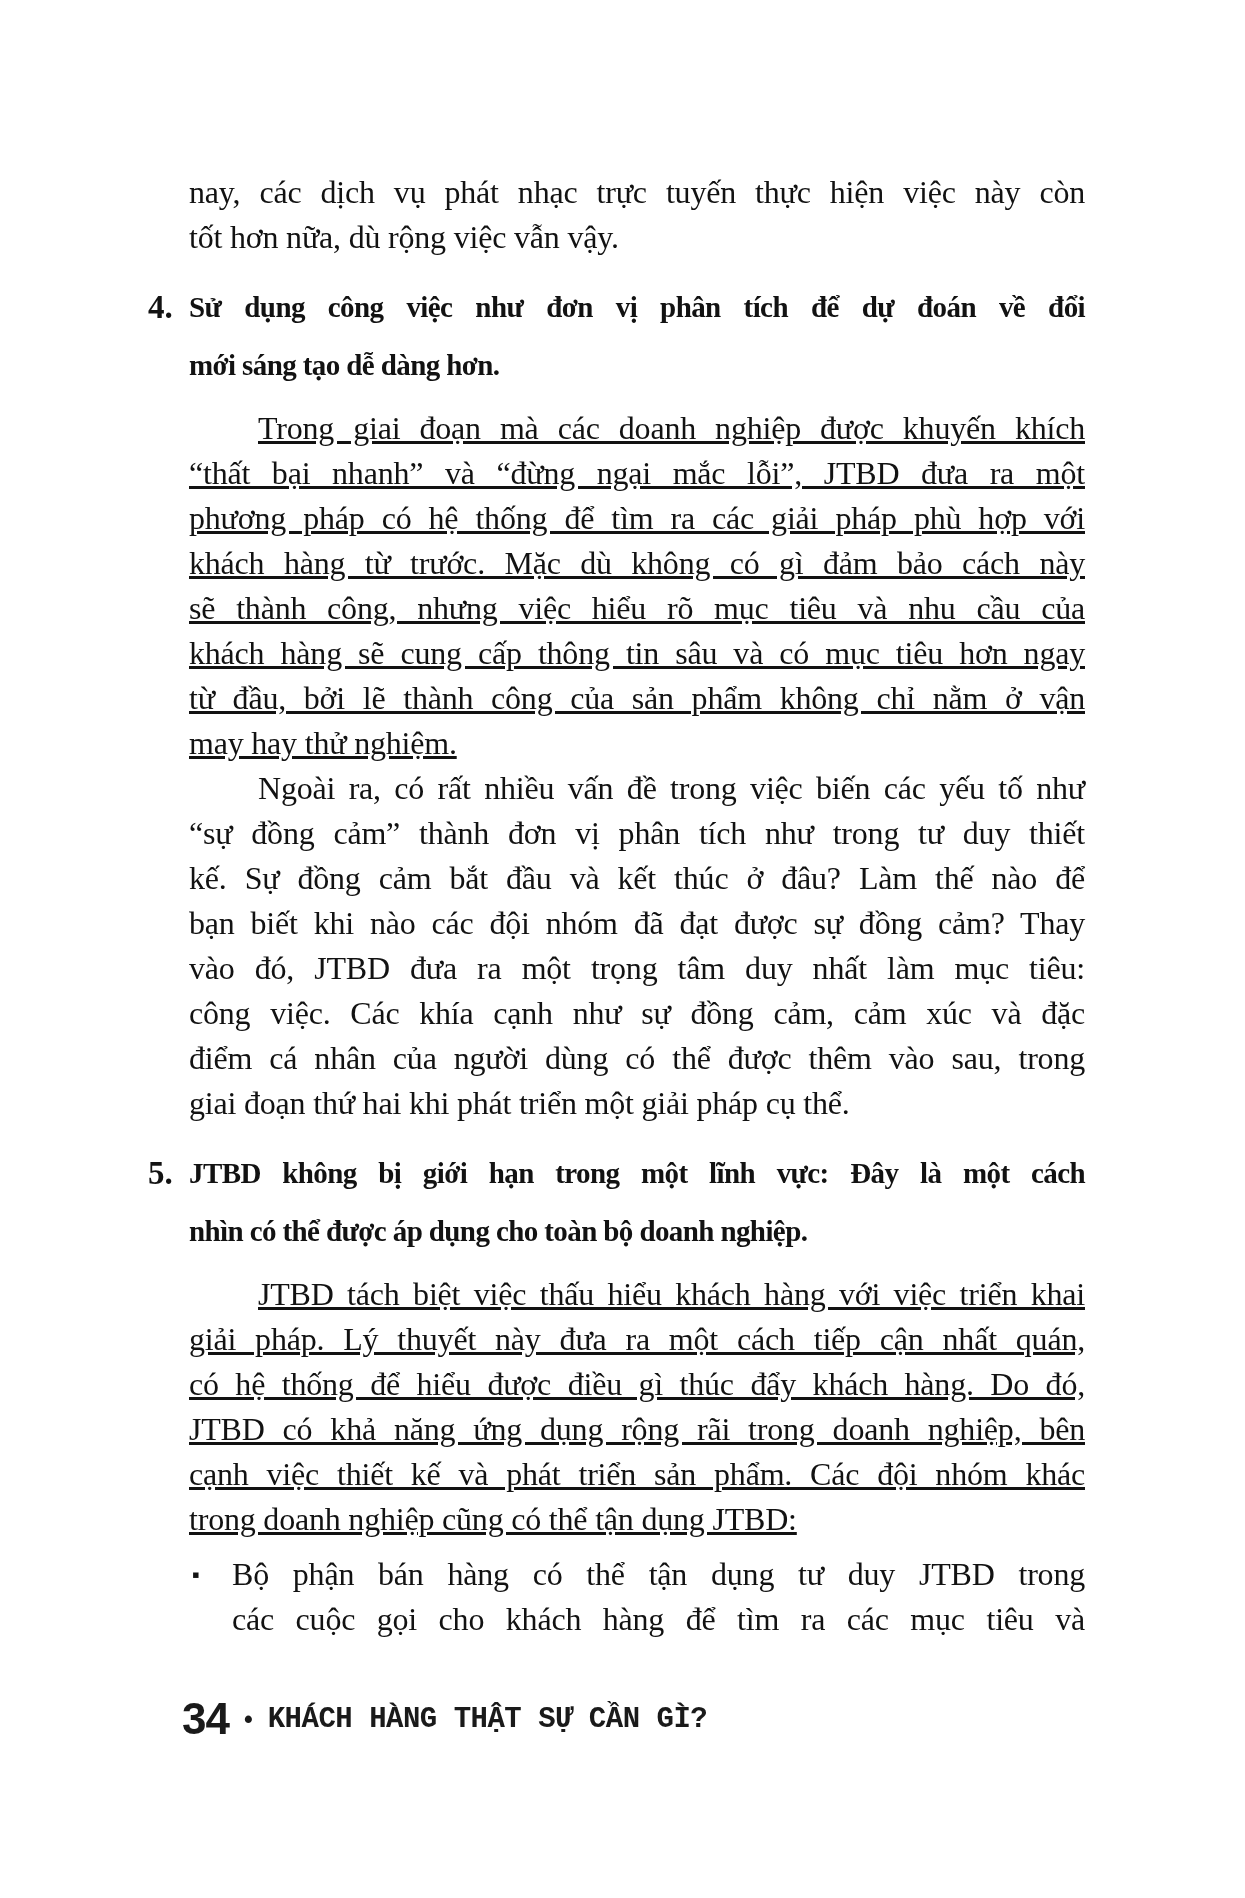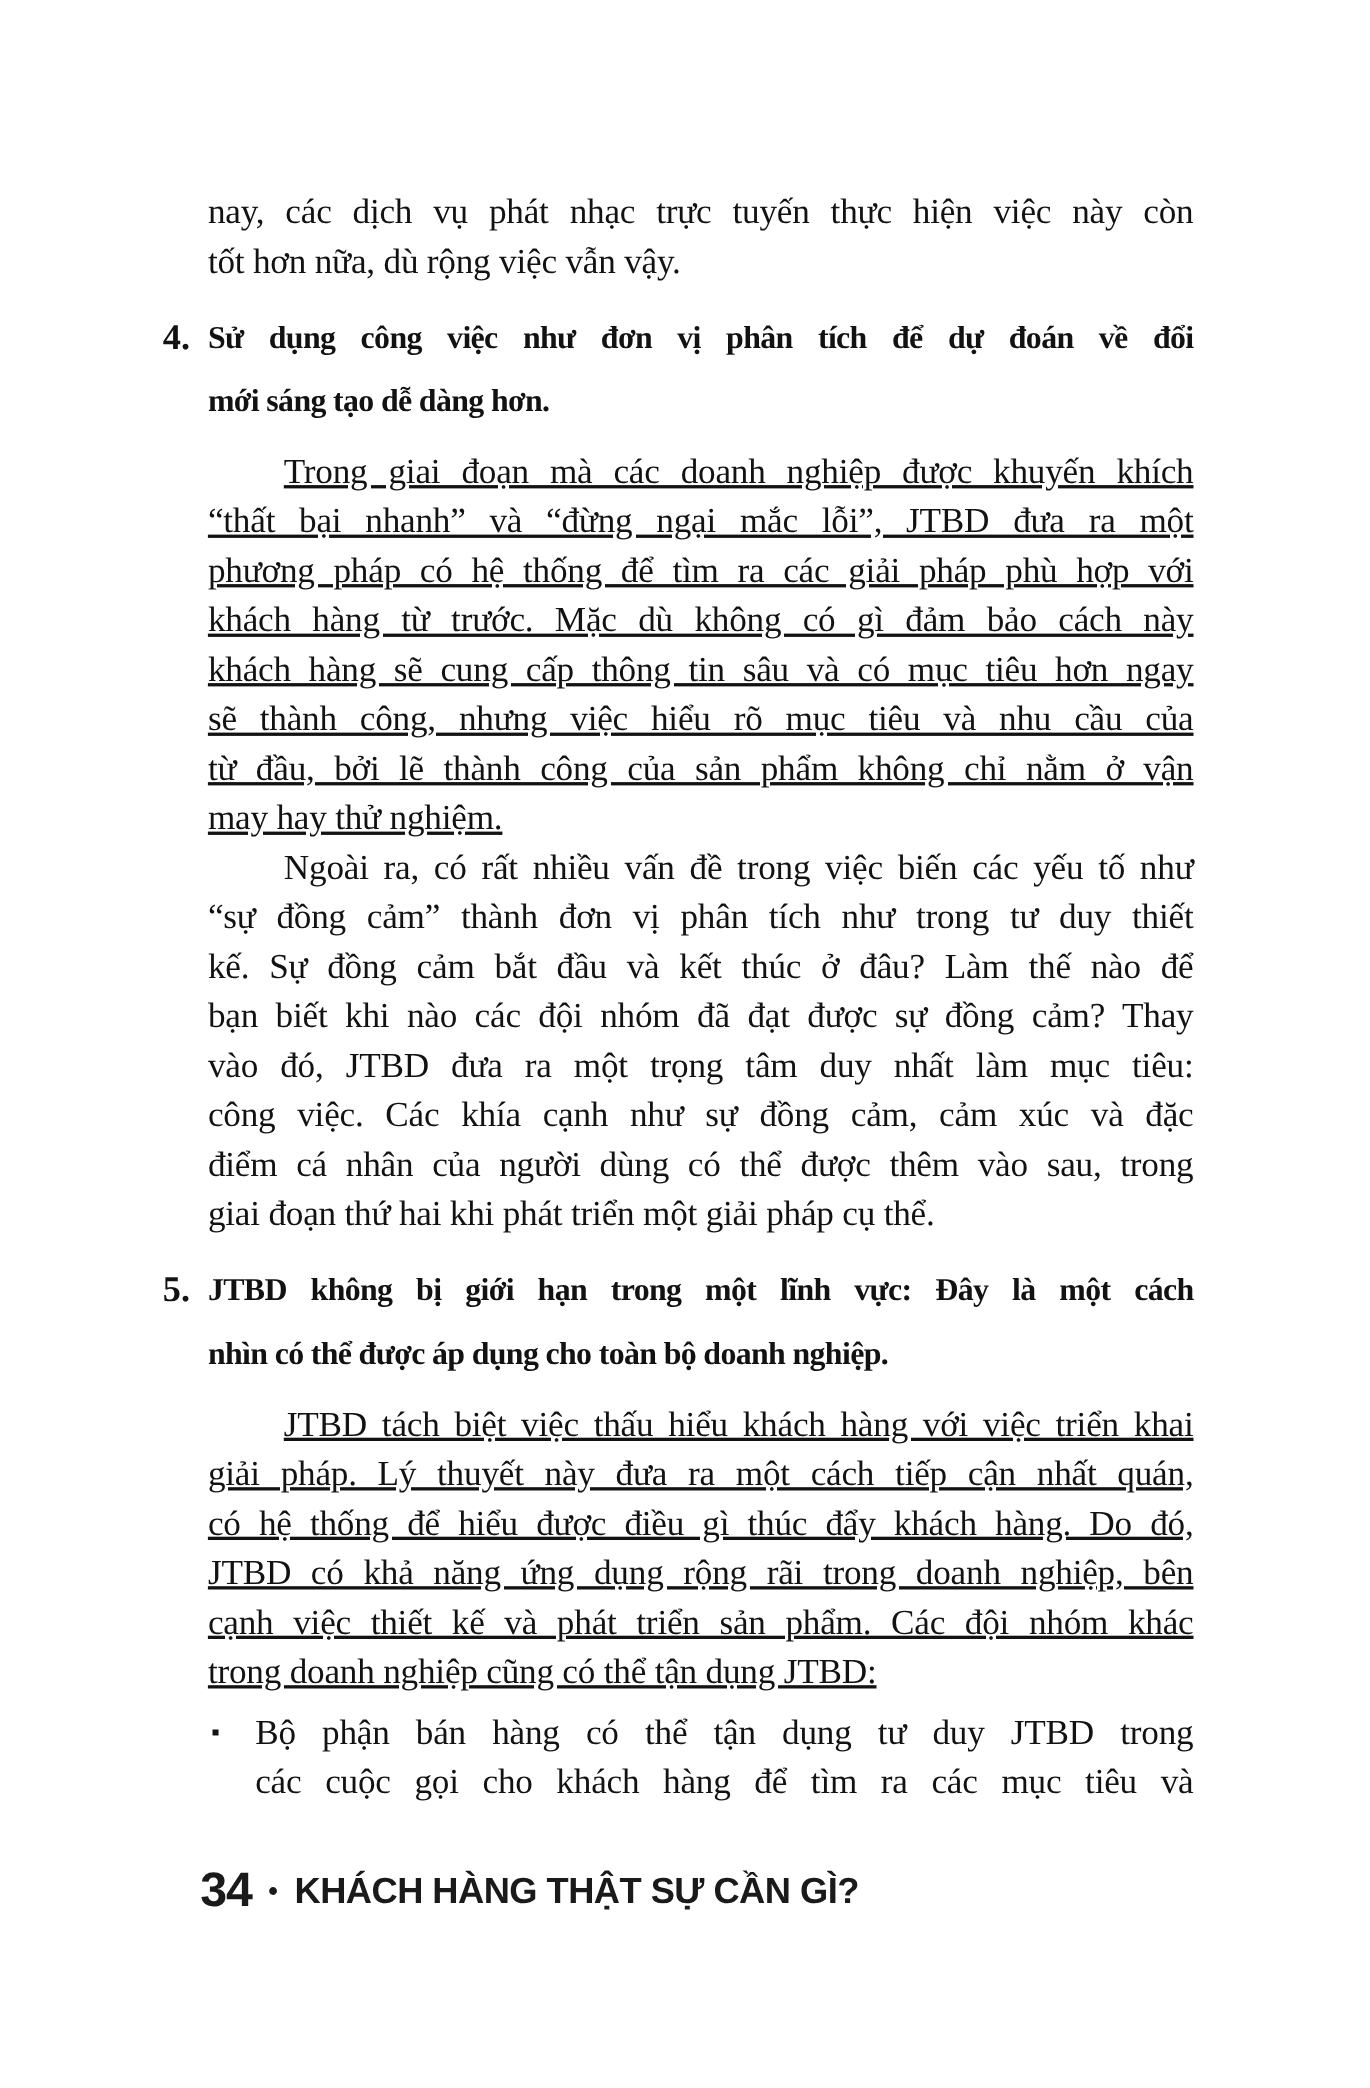--- a/index.html
+++ b/index.html
@@ -65,21 +65,21 @@
     left: 182px; top: 1694px;
     display: flex;
     align-items: center;
     gap: 15px;
     font-family: "Liberation Sans", sans-serif;
     font-weight: 700;
     color: #1a1a1a;
   }
   .footer .page-num { font-size: 44px; letter-spacing: -1px; }
   .footer .dot { font-size: 25px; }
-  .footer .book-title { font-size: 33px; letter-spacing: -0.5px; }
+  .footer .book-title { font-size: 29px; letter-spacing: -0.5px; font-family: Liberation Mono, monospace; }
 </style>
 </head>
 <body>
 
 <div class="page">
   <div class="body-col">
 
     <div>
       <div class="line">nay, các dịch vụ phát nhạc trực tuyến thực hiện việc này còn</div>
       <div class="line last">tốt hơn nữa, dù rộng việc vẫn vậy.</div>
@@ -89,22 +89,22 @@
       <span class="item-number">4.</span>
       <div class="line">Sử dụng công việc như đơn vị phân tích để dự đoán về đổi</div>
       <div class="line last">mới sáng tạo dễ dàng hơn.</div>
     </div>
 
     <div class="mt12">
       <div class="line indent">Trong giai đoạn mà các doanh nghiệp được khuyến khích</div>
       <div class="line">“thất bại nhanh” và “đừng ngại mắc lỗi”, JTBD đưa ra một</div>
       <div class="line">phương pháp có hệ thống để tìm ra các giải pháp phù hợp với</div>
       <div class="line">khách hàng từ trước. Mặc dù không có gì đảm bảo cách này</div>
+      <div class="line">sẽ thành công, nhưng việc hiểu rõ mục tiêu và nhu cầu của</div>
       <div class="line">khách hàng sẽ cung cấp thông tin sâu và có mục tiêu hơn ngay</div>
-      <div class="line">sẽ thành công, nhưng việc hiểu rõ mục tiêu và nhu cầu của</div>
       <div class="line">từ đầu, bởi lẽ thành công của sản phẩm không chỉ nằm ở vận</div>
       <div class="line last">may hay thử nghiệm.</div>
     </div>
 
     <div>
       <div class="line indent">Ngoài ra, có rất nhiều vấn đề trong việc biến các yếu tố như</div>
       <div class="line">“sự đồng cảm” thành đơn vị phân tích như trong tư duy thiết</div>
       <div class="line">kế. Sự đồng cảm bắt đầu và kết thúc ở đâu? Làm thế nào để</div>
       <div class="line">bạn biết khi nào các đội nhóm đã đạt được sự đồng cảm? Thay</div>
       <div class="line">vào đó, JTBD đưa ra một trọng tâm duy nhất làm mục tiêu:</div>

